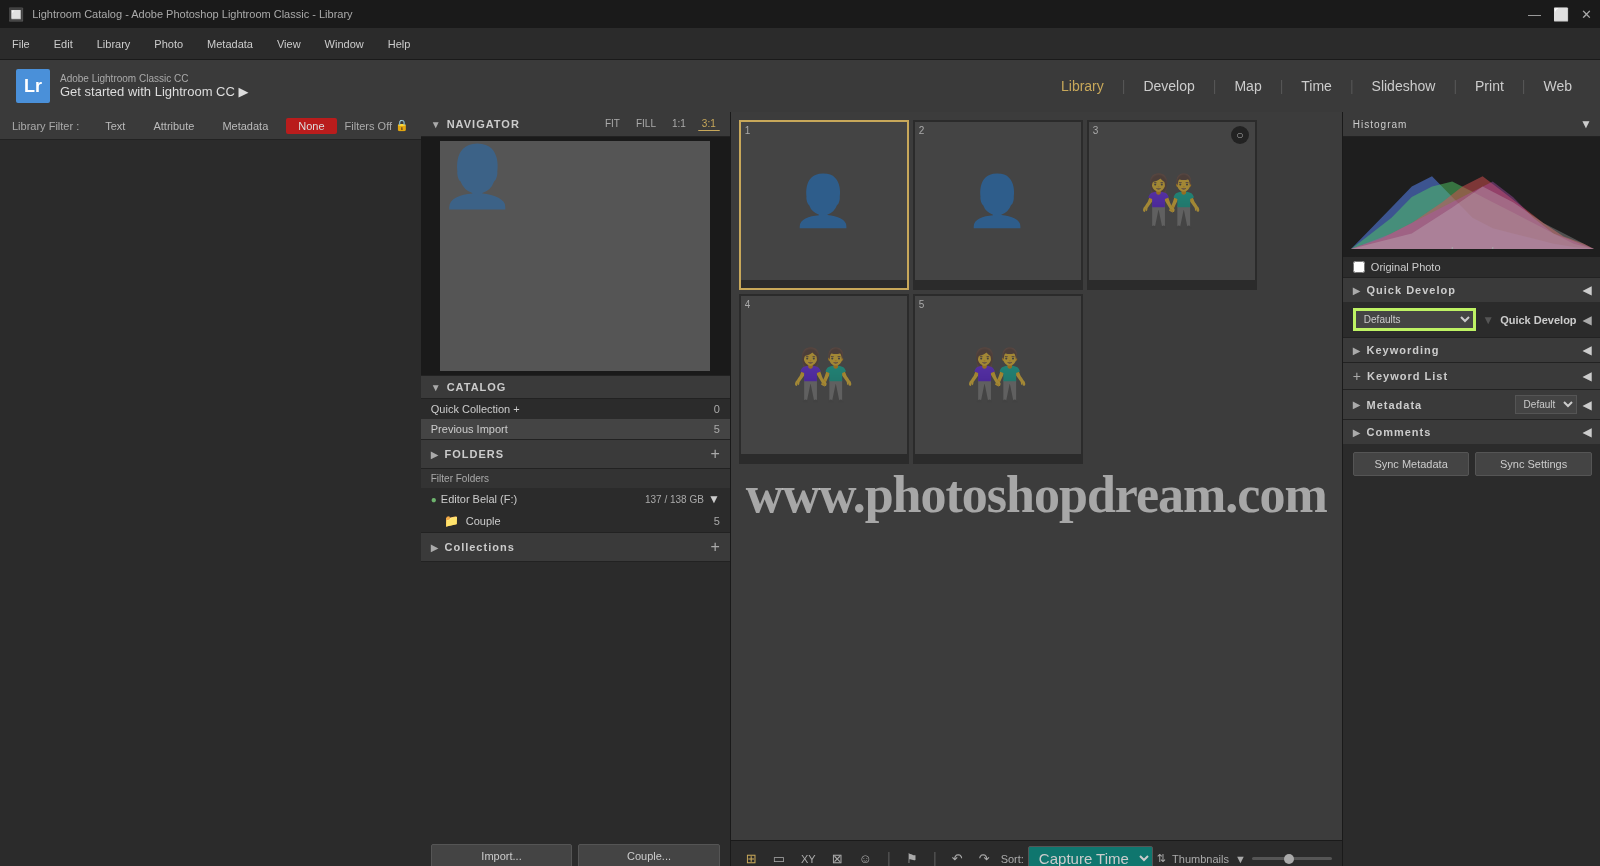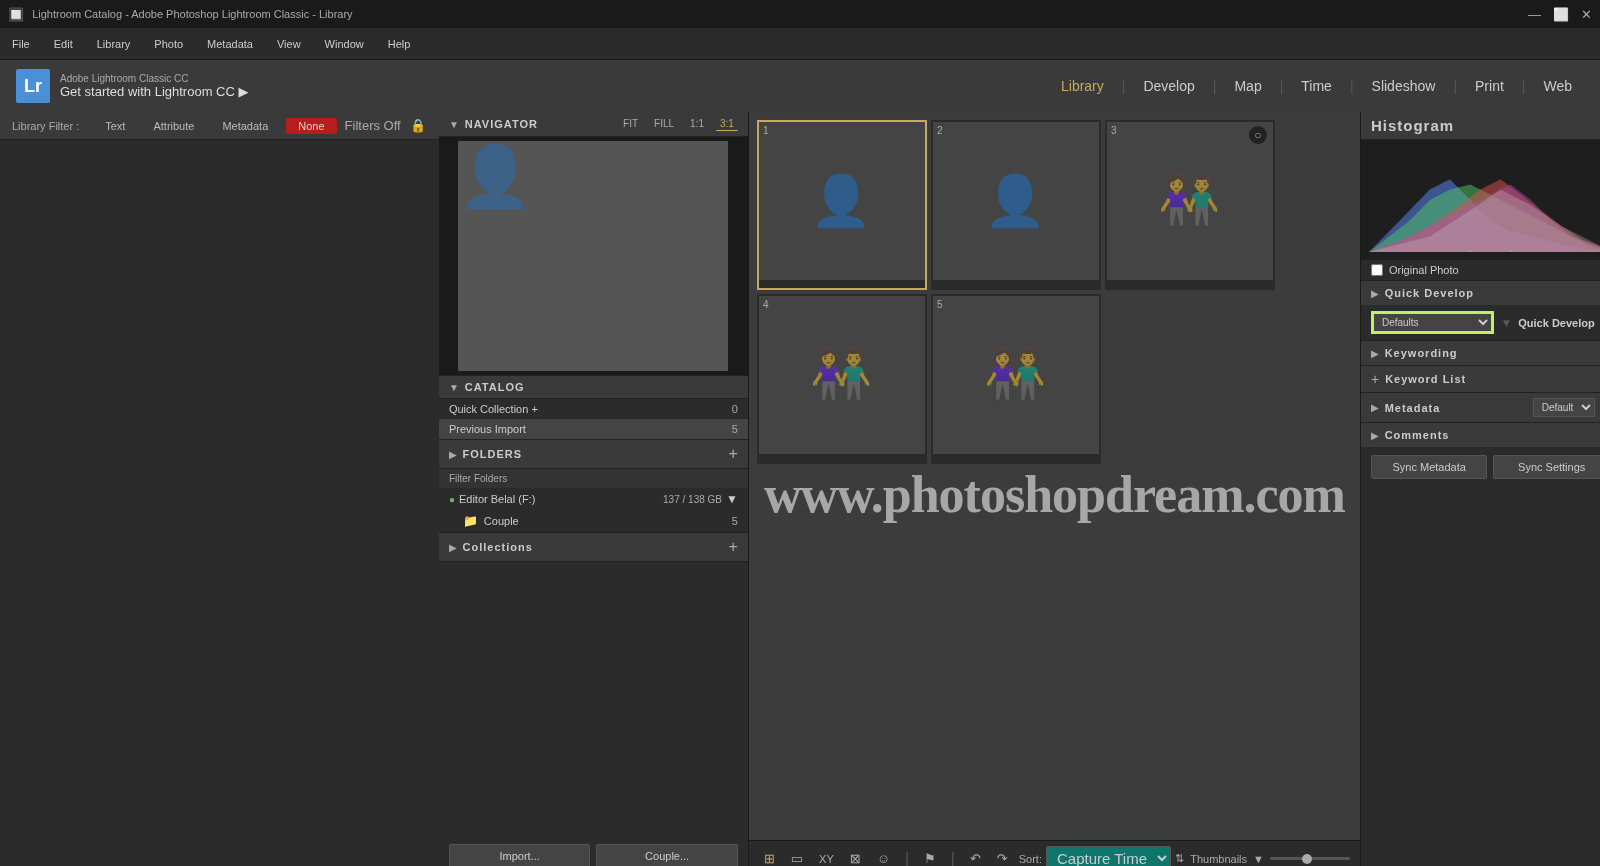--- a/index.html
+++ b/index.html
@@ -120,23 +120,23 @@
       color: #ddd;
       padding: 2px 12px;
       border-radius: 2px;
       font-size: 11px;
       cursor: pointer;
     }
     #filter-bar .filter-right {
       margin-left: auto;
       display: flex;
       align-items: center;
-      gap: 10px;
+      gap: 3px;
       color: #aaa;
-      font-size: 13px;
+      font-size: 11px;
     }
 
     
     #three-col {
       display: flex;
       flex: 1;
       overflow: hidden;
     }
 
     
@@ -347,21 +347,21 @@
 
     #histogram-header {
       background: #3a3a3a;
       padding: 5px 10px;
       display: flex;
       align-items: center;
       justify-content: space-between;
       border-bottom: 1px solid #222;
       cursor: pointer;
     }
-    #histogram-header .hist-title { color: #ccc; font-size: 15px; font-weight: bold; letter-spacing: 1px; }
+    #histogram-header .hist-title { color: #ccc; font-size: 10px; font-weight: normal; letter-spacing: 1px; }
 
     #histogram-canvas {
       background: #1e1e1e;
       height: 120px;
       padding: 8px;
       position: relative;
       overflow: hidden;
     }
 
     #histogram-canvas svg { width: 100%; height: 100%; }

